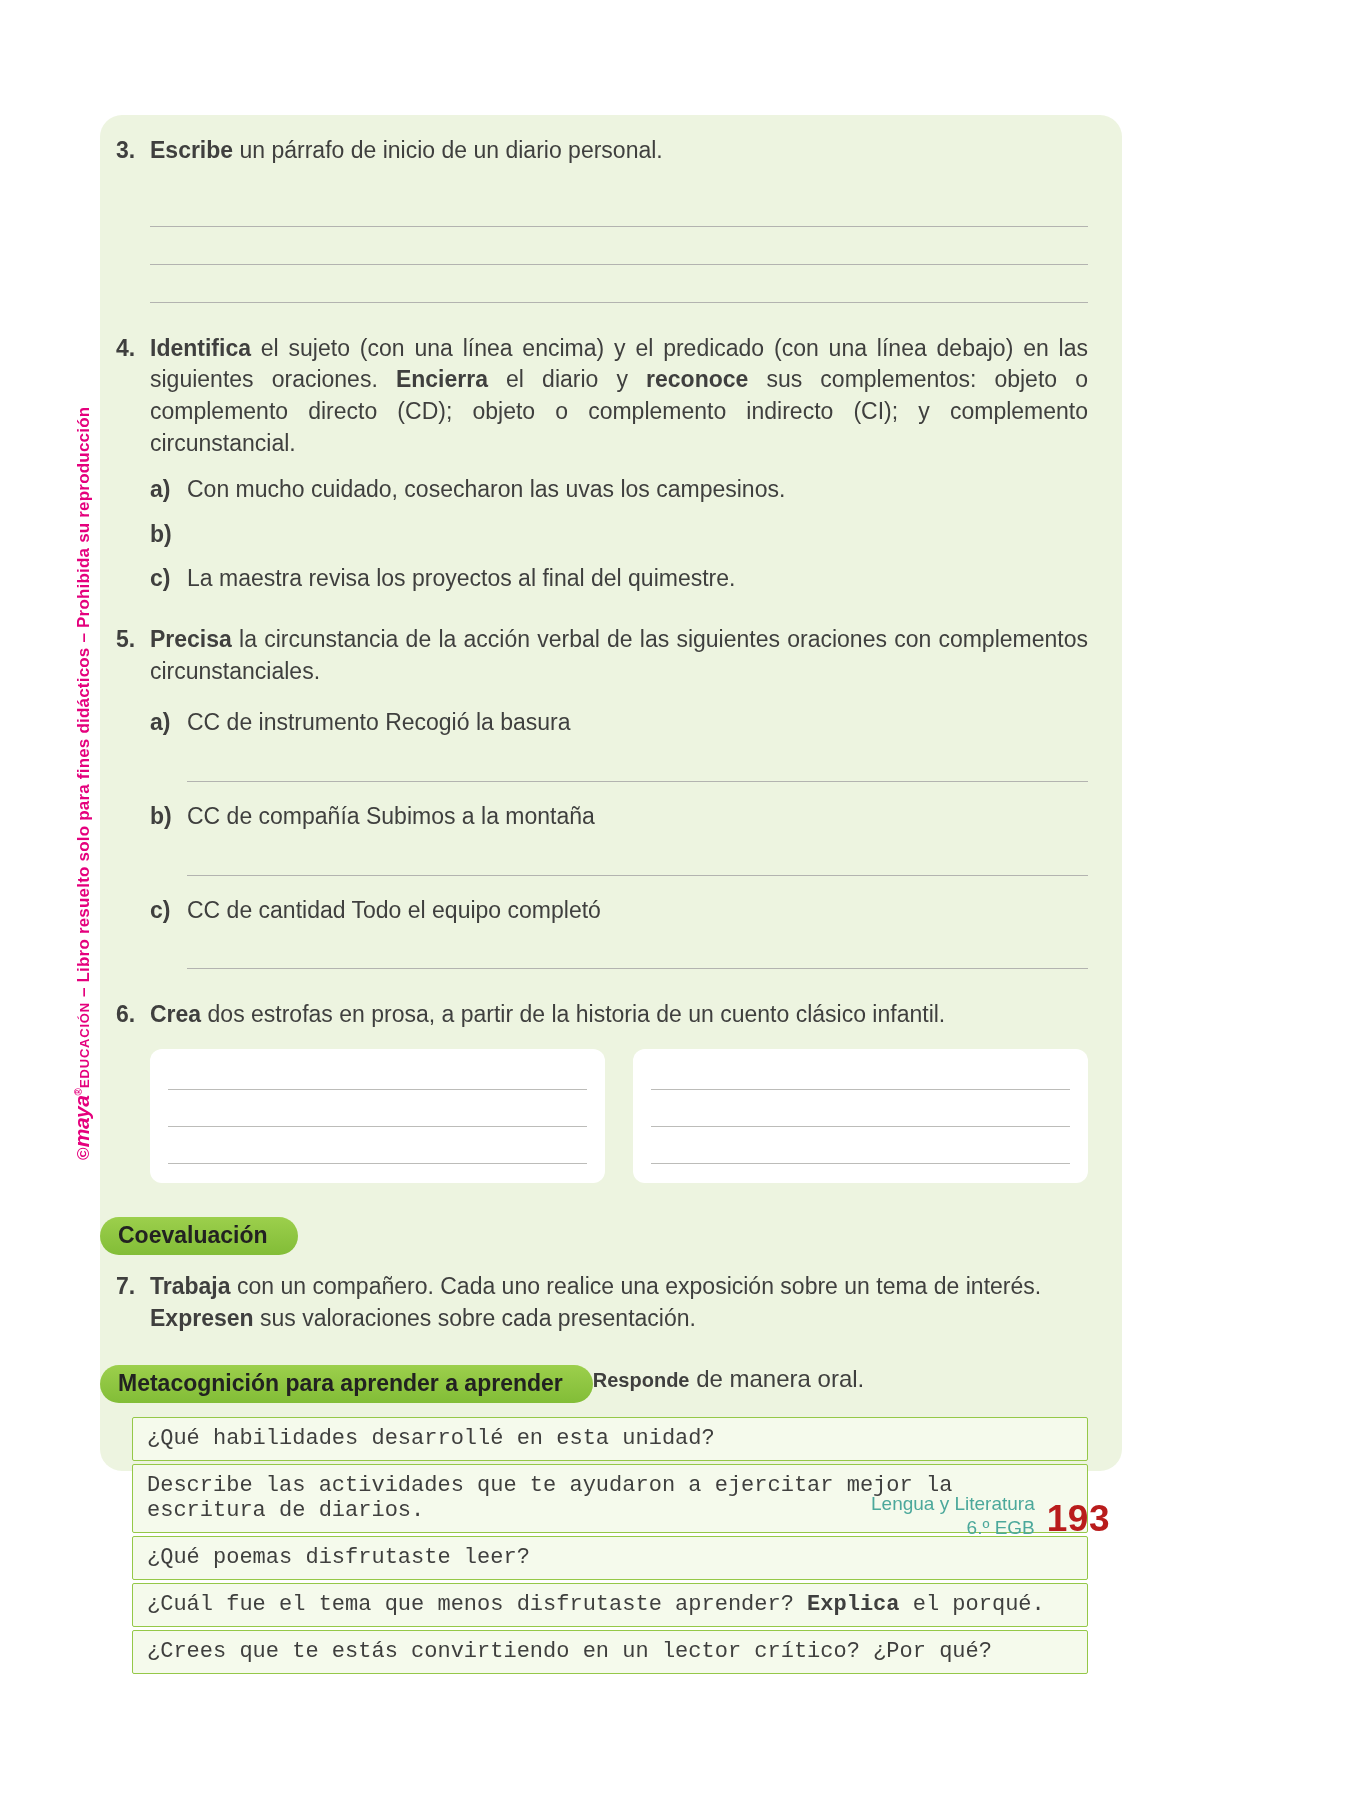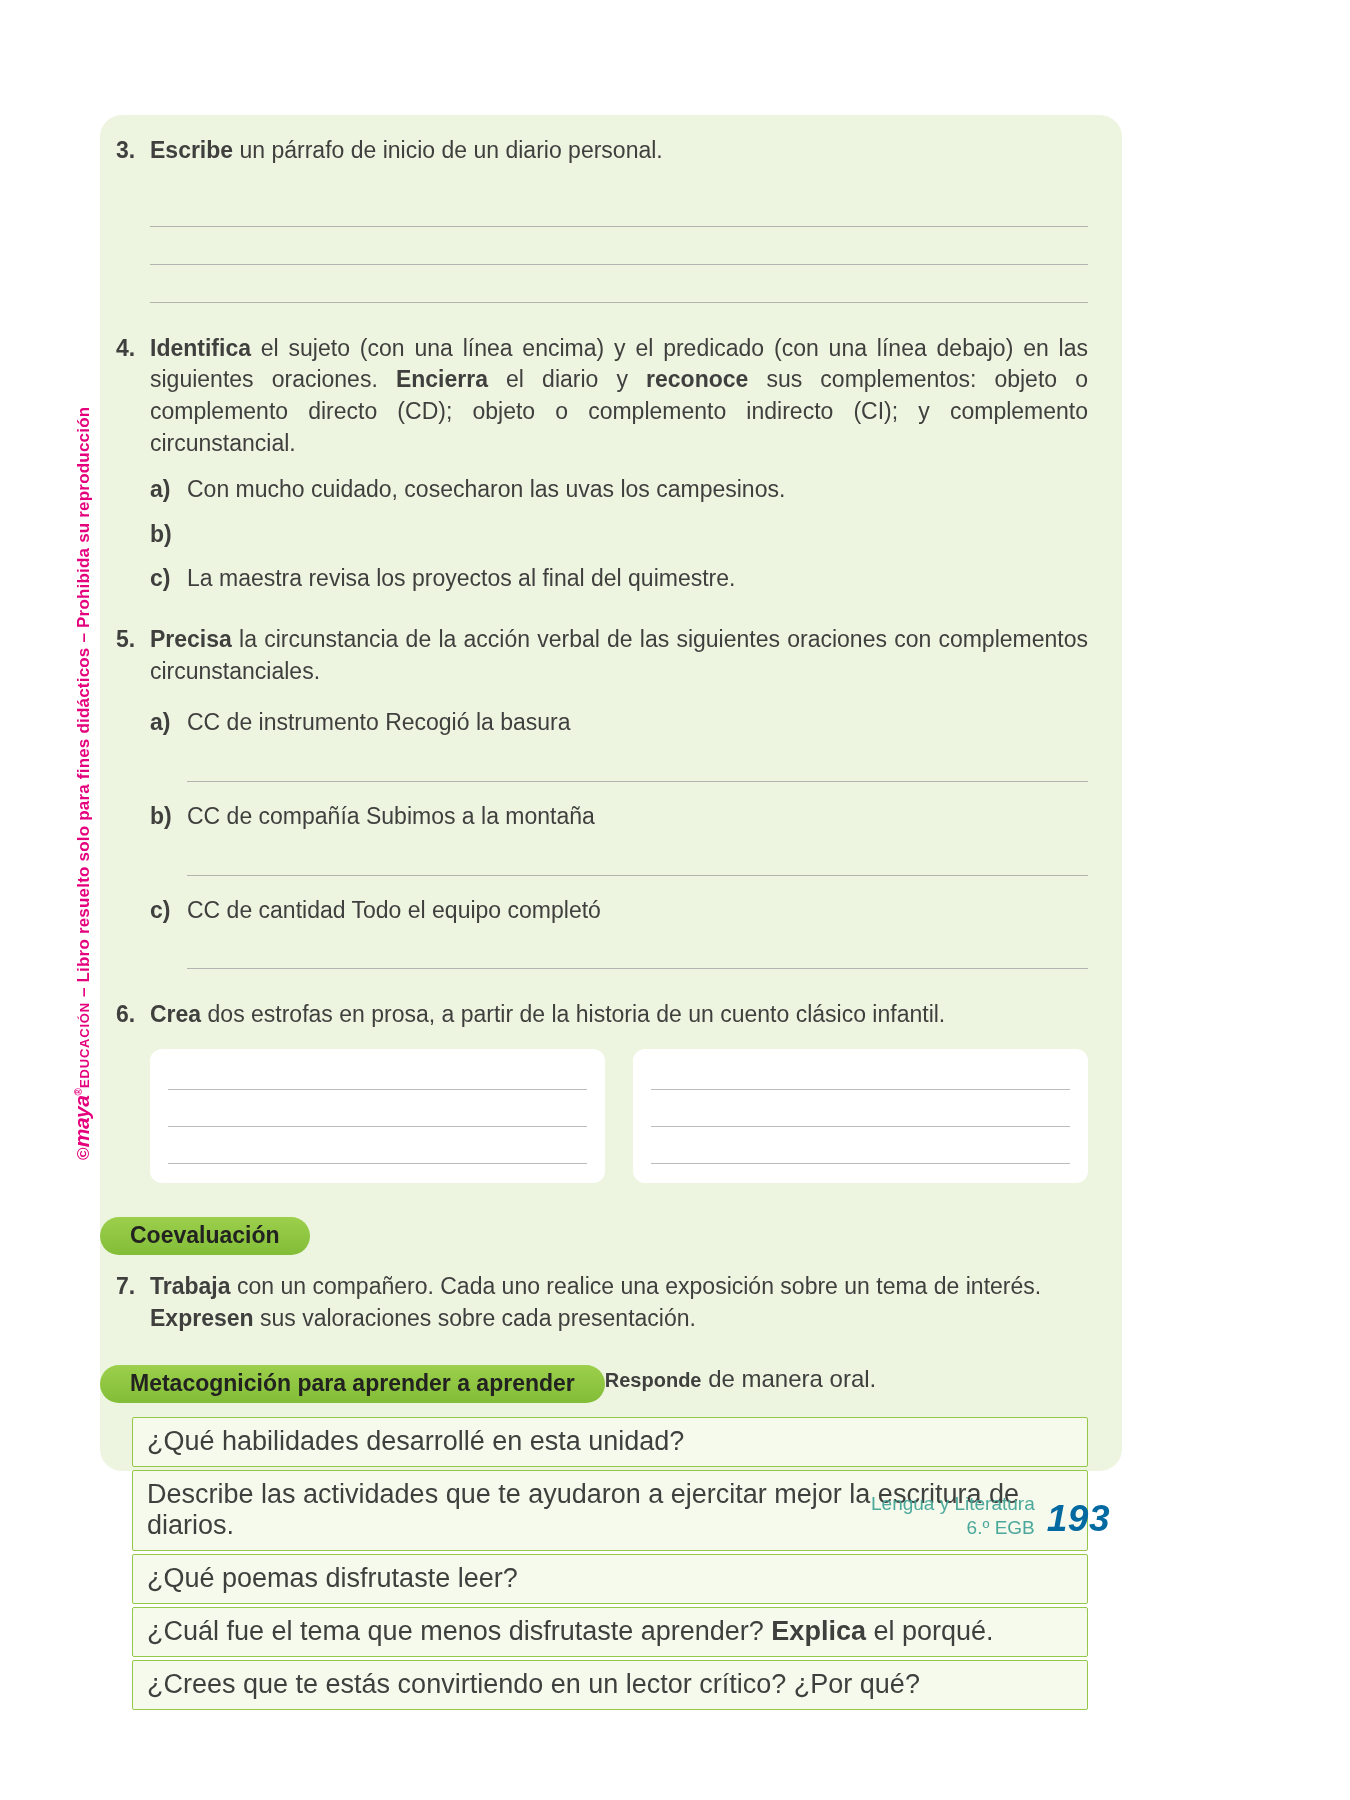--- a/index.html
+++ b/index.html
@@ -31,35 +31,35 @@
   .subitem { display:flex; margin-top:15px; font-size:23px; line-height:1.3; }
   .subitem .letter { width:37px; flex:none; font-weight:bold; }
   .sub-line { margin-left:37px; border-bottom:1.5px solid #b3b3b0; height:44px; }
 
   .boxes-row { display:flex; gap:28px; margin-left:34px; margin-top:18px; }
   .answer-box { flex:1; background:#ffffff; border-radius:12px; height:134px;
     padding:4px 18px 0 18px; }
   .answer-box .wline { height:37px; border-bottom:1.2px solid #bcbcb9; }
 
   .pill { display:inline-block; background:linear-gradient(#9ccf4c, #82bd37);
-    border-radius:999px; padding:5px 30px 6px 30px; font-weight:bold; font-size:23px;
+    border-radius:999px; padding:5px 30px 6px 18px; font-weight:bold; font-size:23px;
     color:#222221; margin-left:-16px; }
 
   .meta-row { display:flex; align-items:flex-start; margin-top:30px; }
   .meta-instruction { font-size:24px; }
   .meta-instruction b { font-size:20px; }
 
   .questions { margin-top:14px; margin-left:16px; margin-right:0; }
   .q-row { background:#f5faec; border:1.3px solid #95c848; border-radius:2px;
-    padding:8px 14px 9px 14px; font-size:27px; margin-top:3px; }
+    padding:8px 14px 9px 14px; font-size:22px; margin-top:3px;font-family:Liberation Mono, monospace; }
 
   .footer { position:absolute; top:1492px; left:820px; width:290px;
     display:flex; align-items:flex-end; justify-content:flex-end; gap:12px; }
   .footer .subject-block { text-align:right; color:#4ba89b; font-size:19px; line-height:1.25; }
-  .footer .page-num { color:#0369a1; font-size:37px; font-weight:bold; letter-spacing:0.5px;font-style:italic; }
+  .footer .page-num { color:#b91c1c; font-size:37px; font-weight:bold; letter-spacing:0.5px; }
 
   .mt { margin-top:30px; }
 </style>
 </head>
 <body>
 
 <div class="page">
 
   <div class="vtext">
     <span>©</span><span class="maya">maya</span><span class="reg">®</span><span class="edu">EDUCACIÓN</span><span> – Libro resuelto solo para fines didácticos – Prohibida su reproducción</span>

